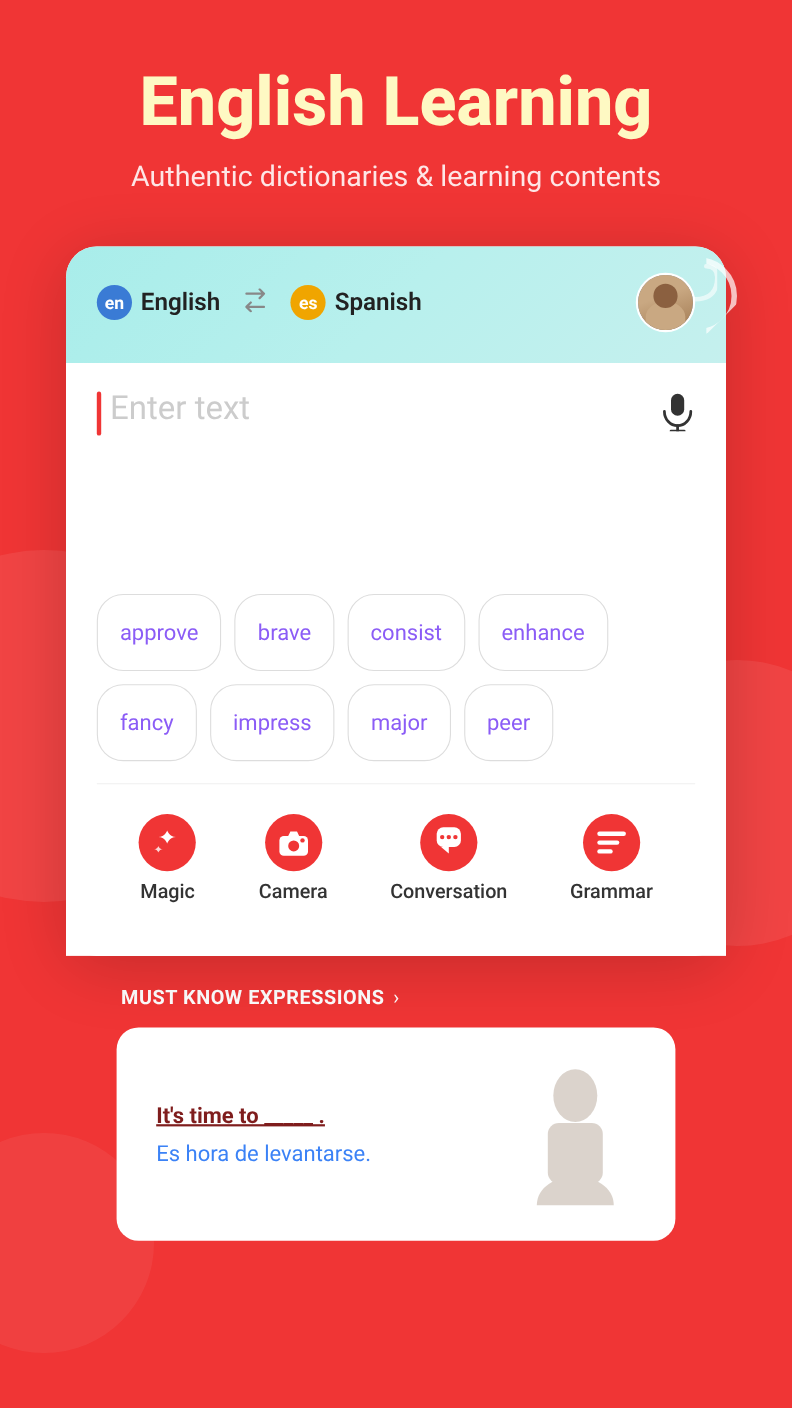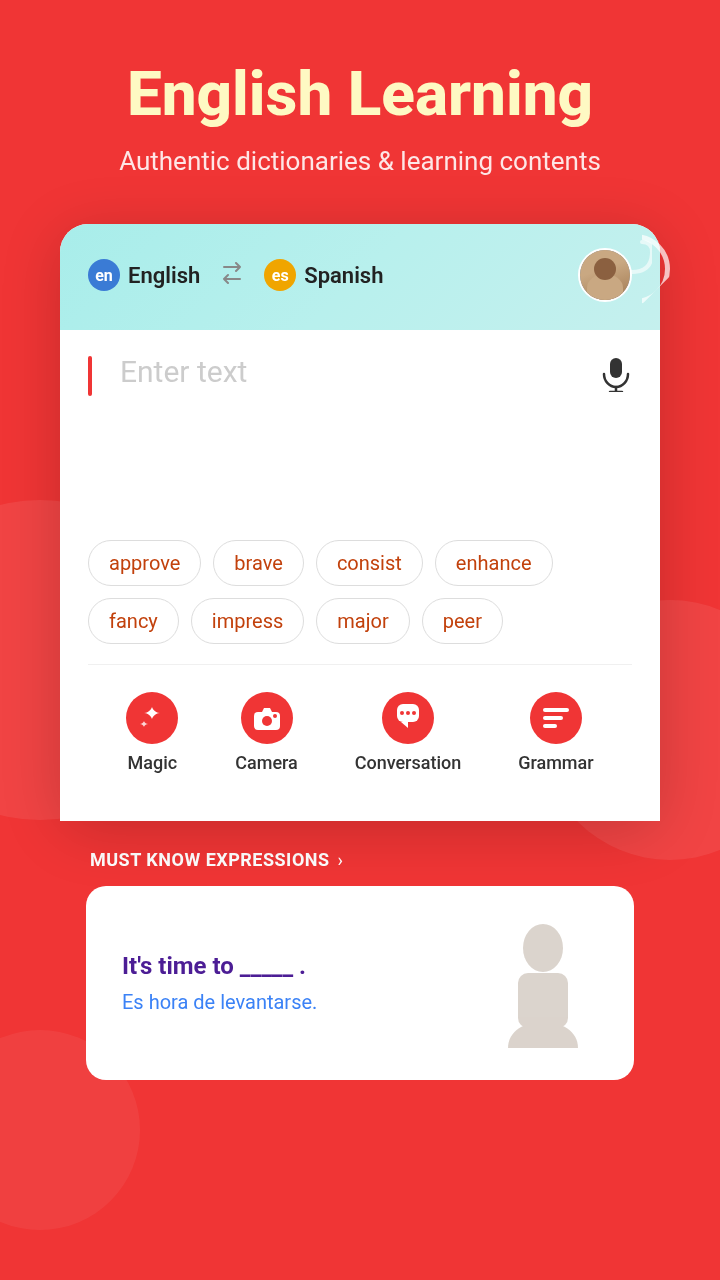--- a/index.html
+++ b/index.html
@@ -199,21 +199,21 @@
     
     .card-body {
       padding: 0 28px 20px 28px;
       background: white;
     }
 
     .text-input-area {
       display: flex;
       align-items: flex-start;
       padding: 24px 0 20px 0;
-      gap: 28px;
+      gap: 8px;
     }
 
     .input-cursor {
       width: 4px;
       height: 40px;
       background: #f03535;
       border-radius: 2px;
       flex-shrink: 0;
       margin-top: 2px;
     }
@@ -242,23 +242,23 @@
     .suggestions {
       display: flex;
       flex-wrap: wrap;
       gap: 12px;
       padding: 0 0 20px 0;
     }
 
     .chip {
       border: 1.5px solid #ddd;
       border-radius: 24px;
-      padding: 10px 20px;
+      padding: 22px 20px;
       font-size: 20px;
-      color: #c2410c;
+      color: #8b5cf6;
       cursor: pointer;
       background: white;
     }
 
     
     .bottom-nav {
       display: flex;
       align-items: center;
       justify-content: space-around;
       padding: 27px 10px 28px 10px;
@@ -286,21 +286,21 @@
     }
 
     .nav-label {
       font-size: 18px;
       color: #333;
       font-weight: 500;
     }
 
     
     .expressions-section {
-      width: 548px;
+      width: 508px;
       margin-top: 28px;
     }
 
     .section-header {
       display: flex;
       align-items: center;
       gap: 8px;
       margin-bottom: 16px;
       padding: 0 4px;
     }
@@ -327,24 +327,25 @@
       min-height: 140px;
       overflow: hidden;
       position: relative;
     }
 
     .expression-text {
       flex: 1;
     }
 
     .expression-main {
-      font-size: 24px;
+      font-size: 20px;
       font-weight: 700;
-      color: #4c1d95;
+      color: #7f1d1d;
       margin-bottom: 10px;
+      text-decoration: underline;
     }
 
     .expression-translation {
       font-size: 20px;
       color: #3b82f6;
     }
 
     
     .person-silhouette {
       width: 110px;

